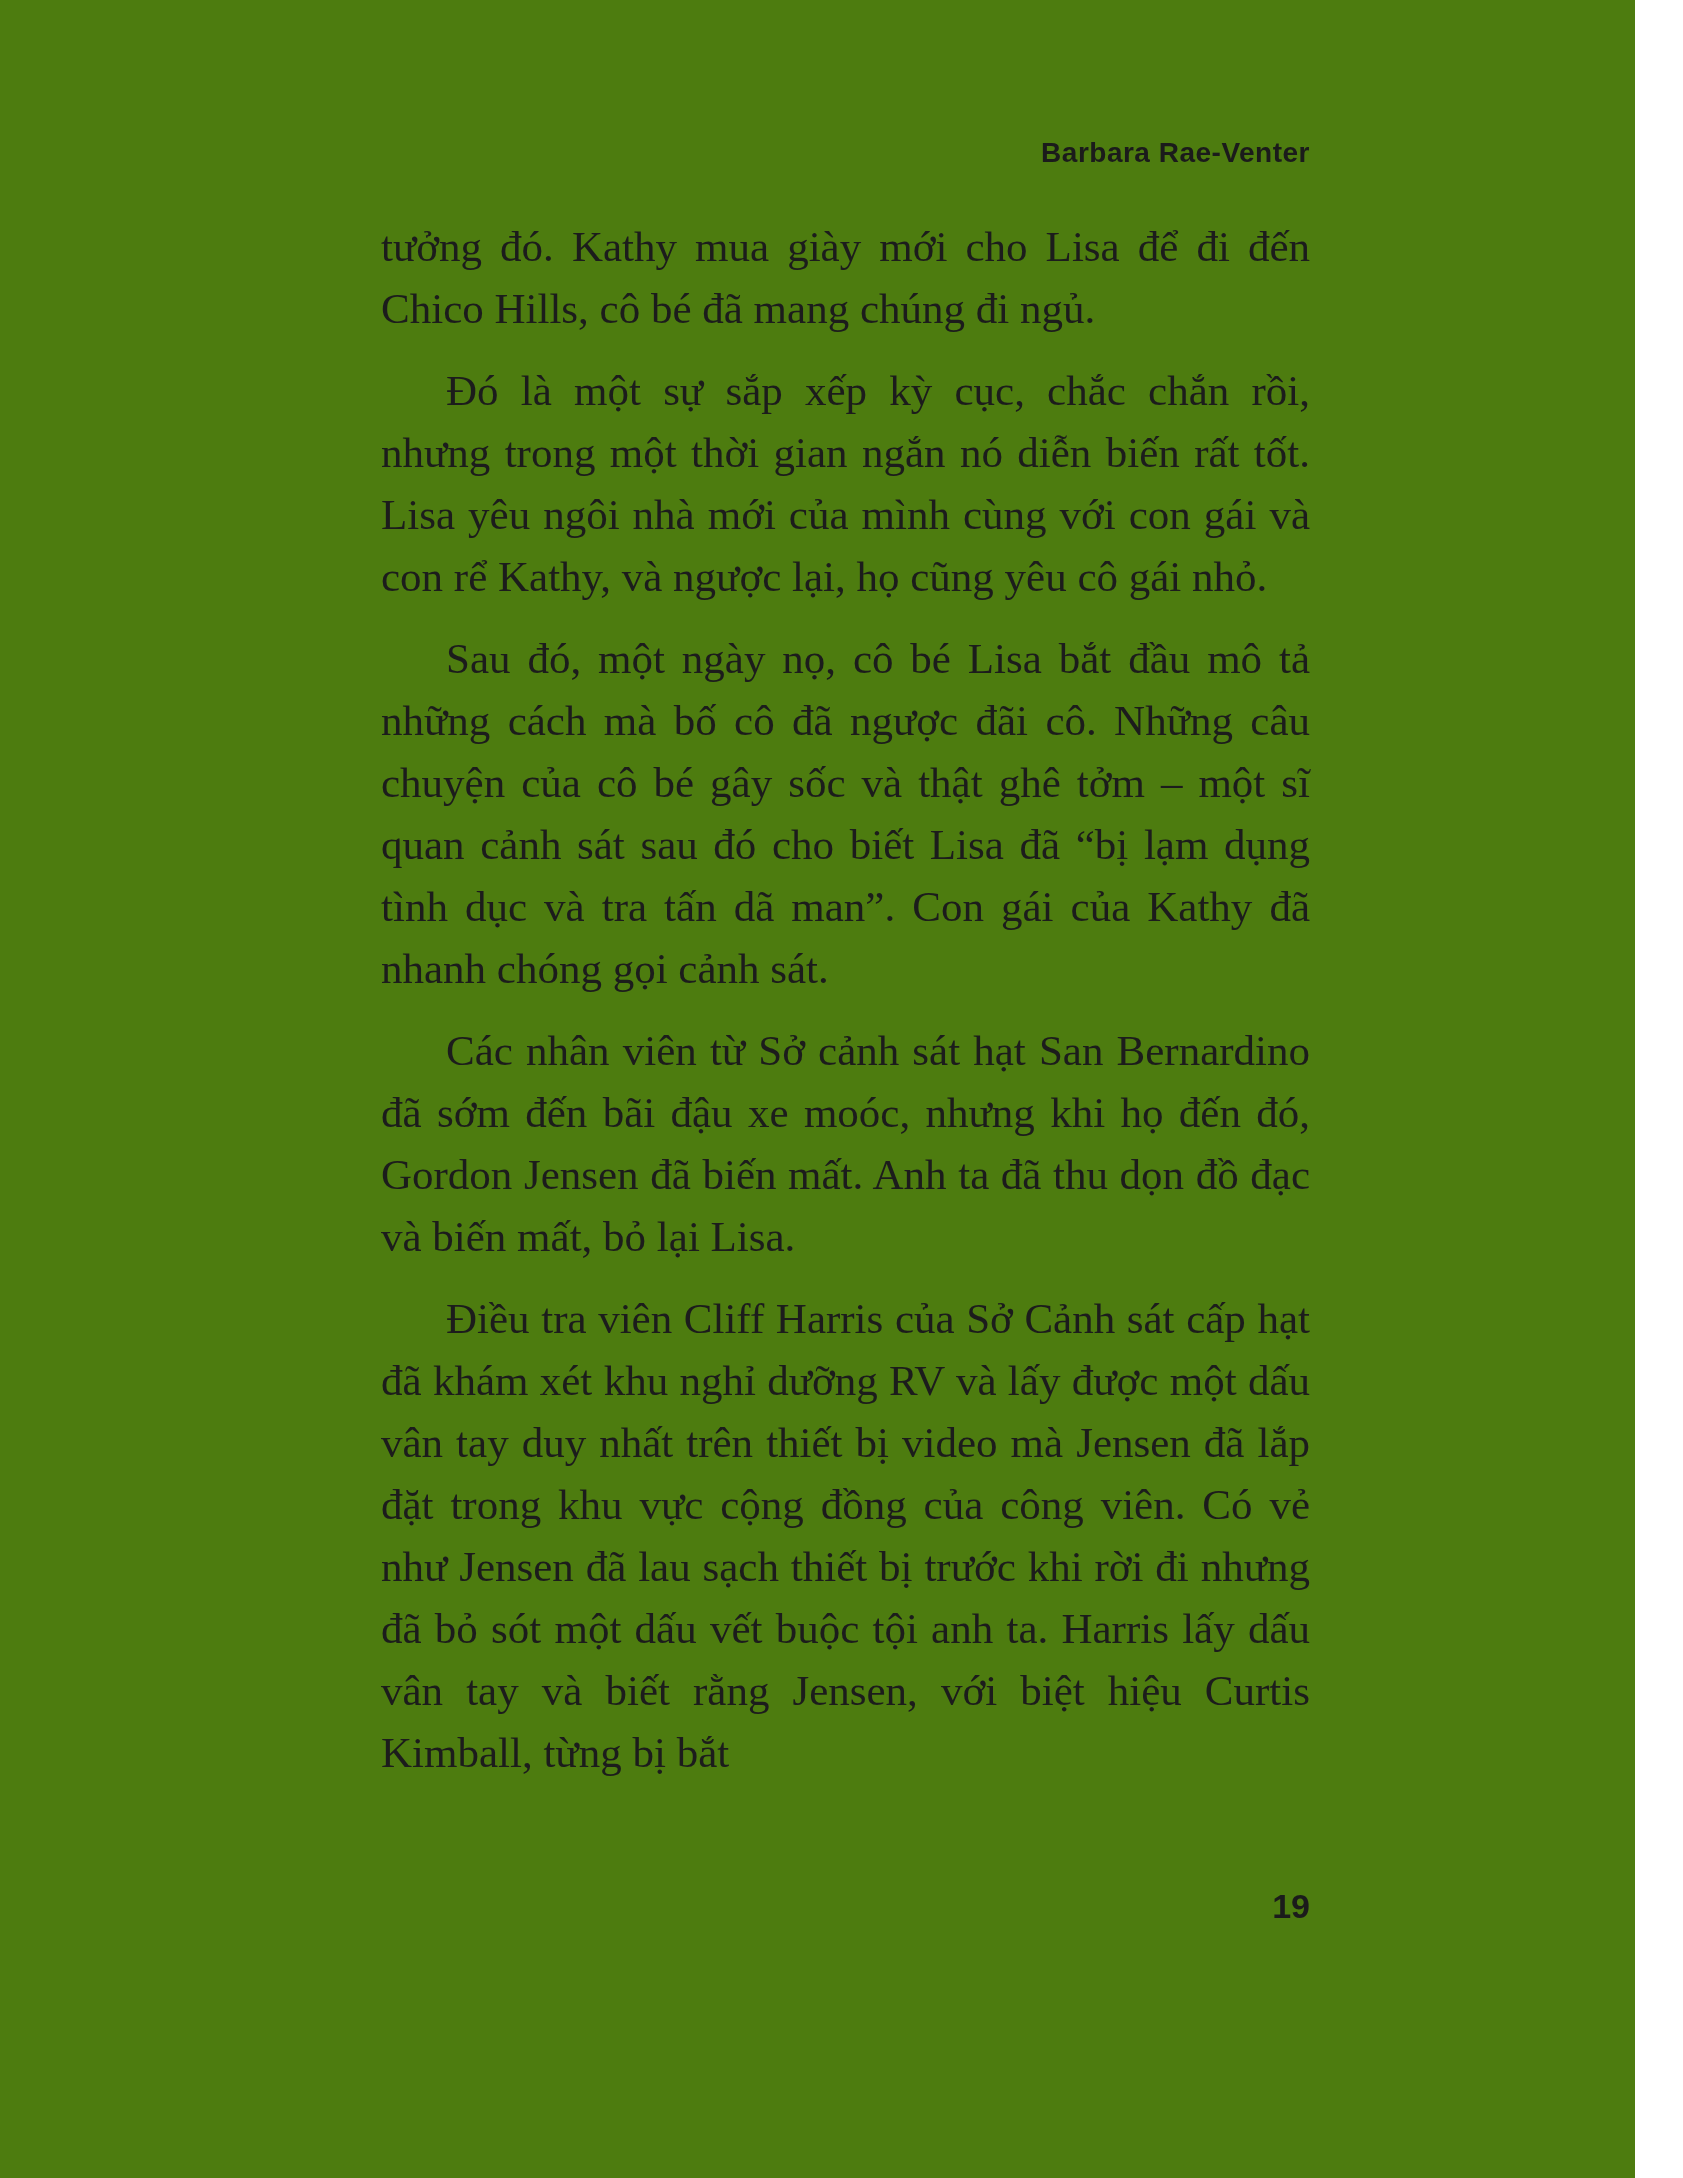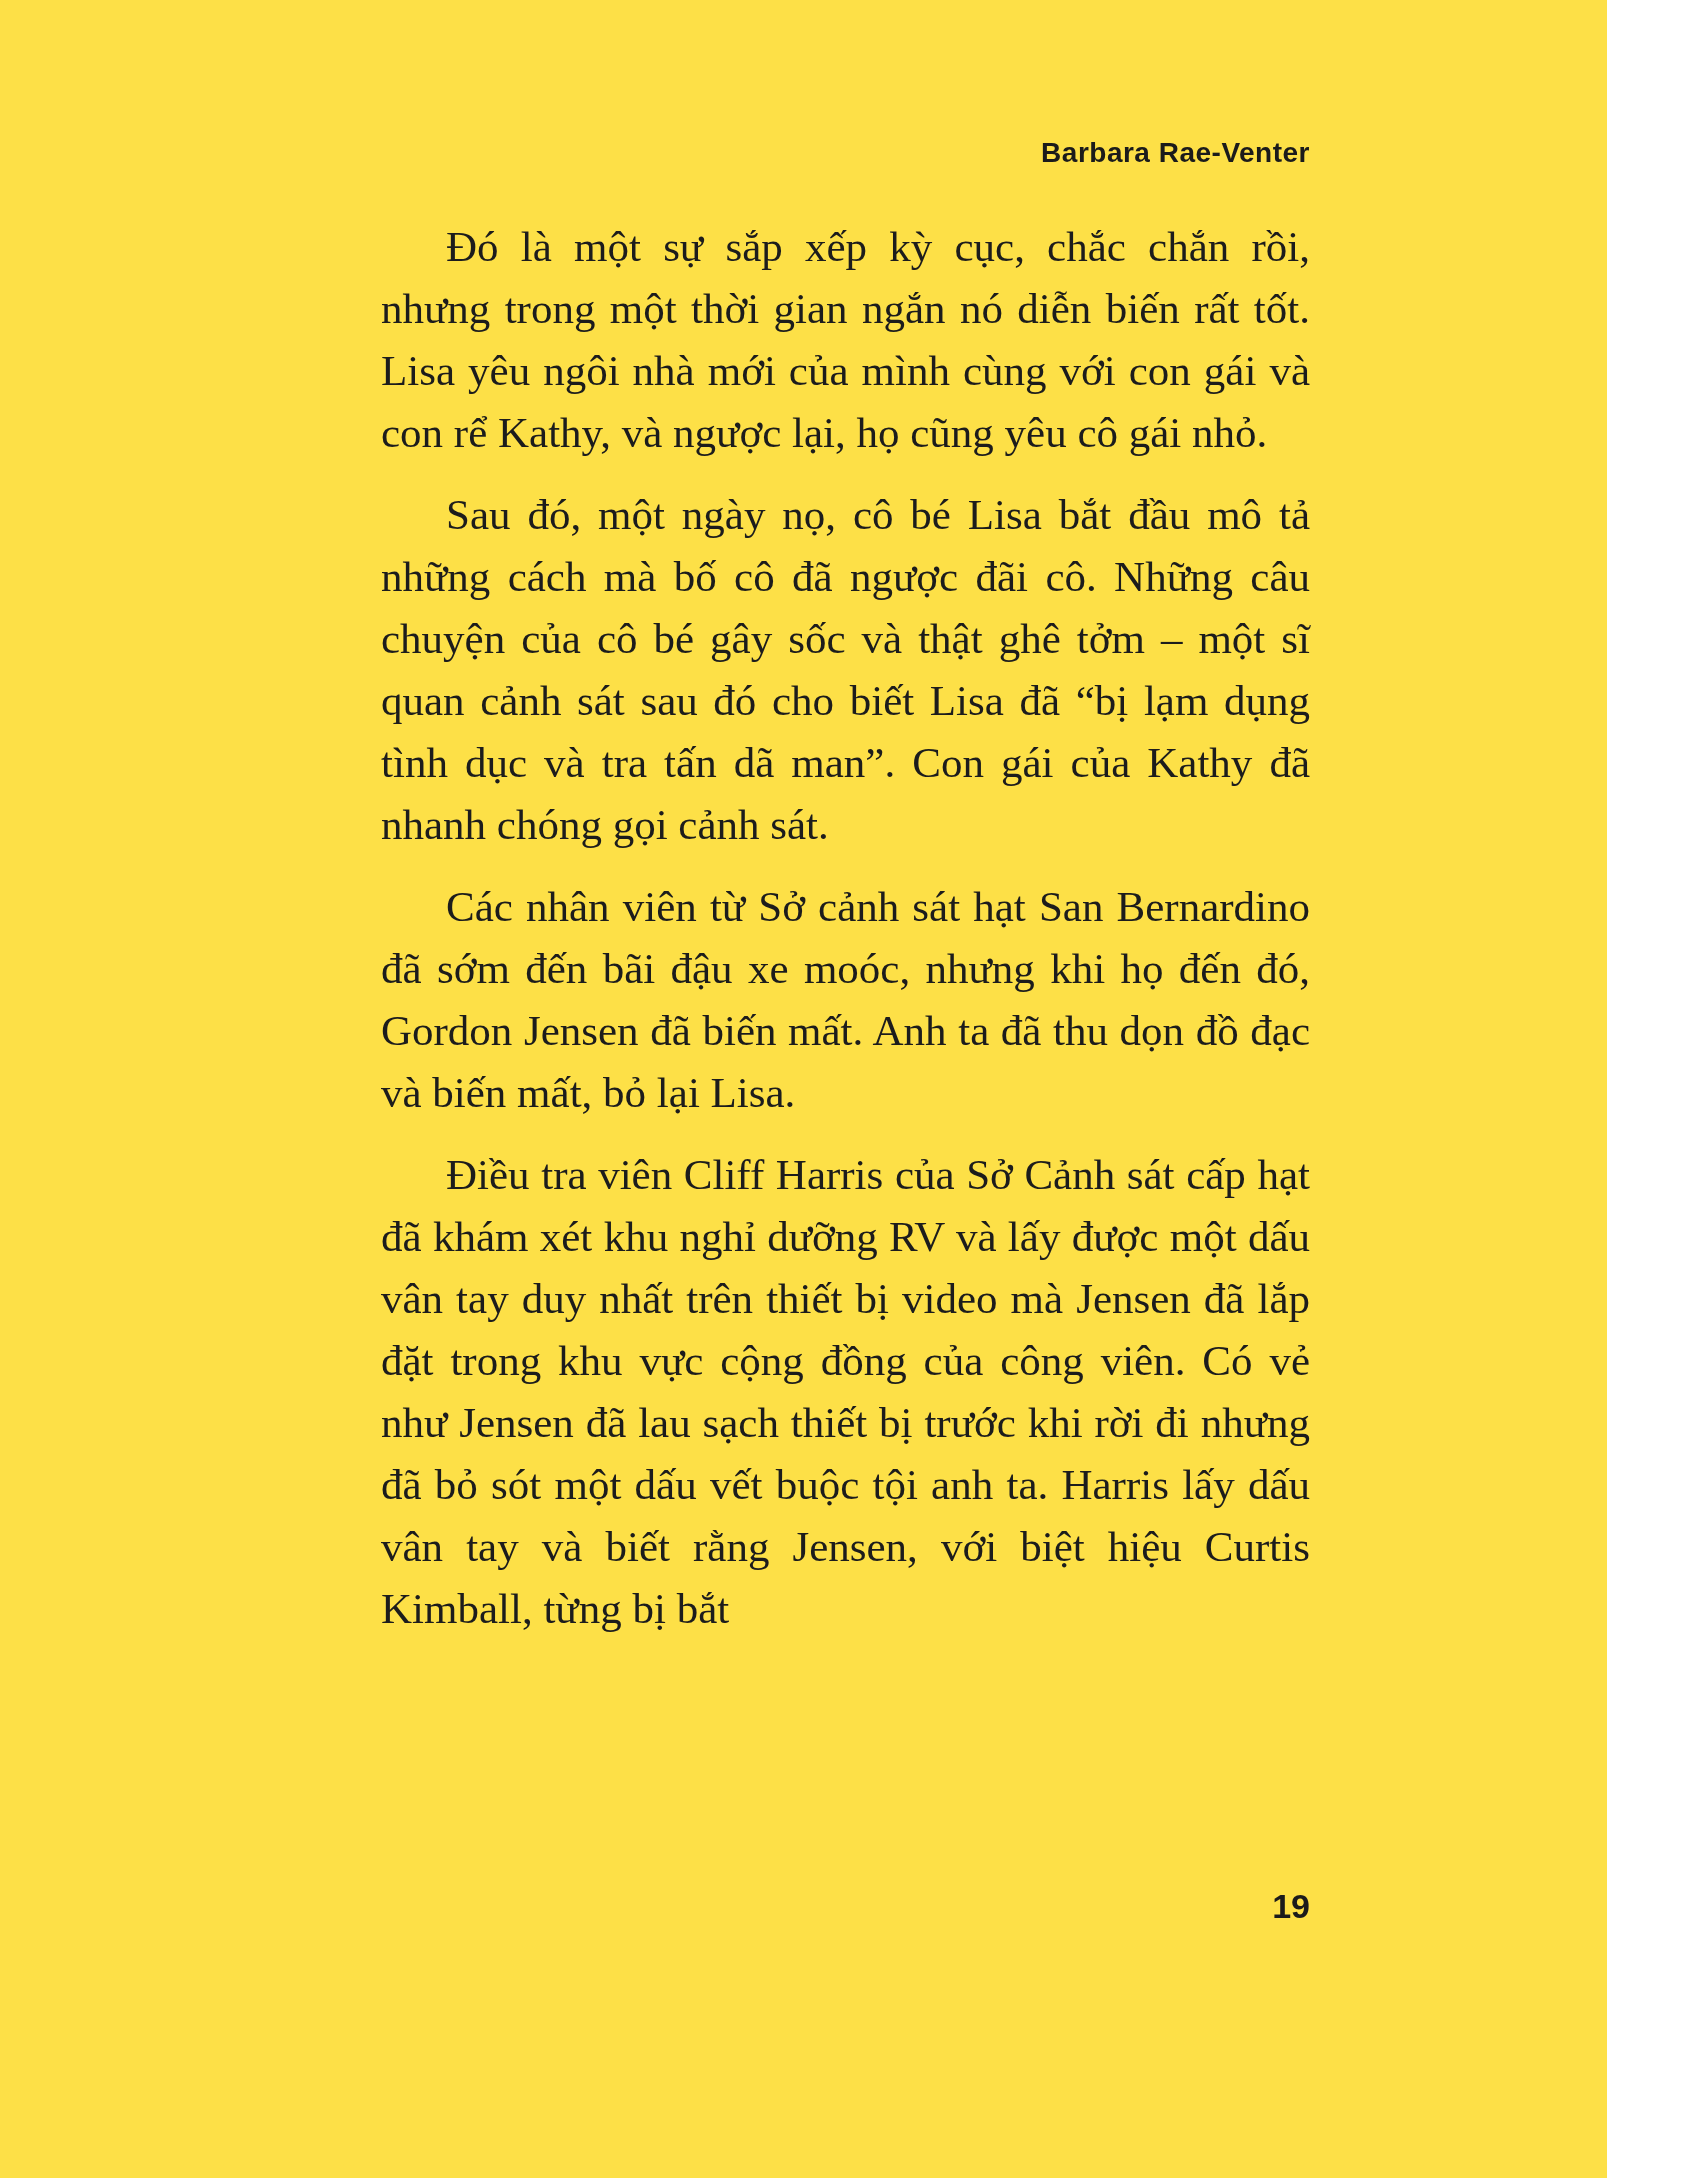--- a/index.html
+++ b/index.html
@@ -4,24 +4,25 @@
 <style>
   html, body {
     margin: 0;
     padding: 0;
     background: #ffffff;
   }
   .page {
     position: relative;
     width: 1607px;
     height: 2178px;
-    background: #fde047;
+    background: #4d7c0f;
     font-family: "Liberation Serif", serif;
     color: #1e1e1e;
     overflow: hidden;
+    padding-left: 28px;
   }
   .text-column {
     position: absolute;
     left: 381px;
     width: 929px;
   }
   .running-head {
     top: 137px;
     text-align: right;
     font-family: "Liberation Sans", sans-serif;
@@ -59,20 +60,21 @@
 </head>
 <body>
 
 <div class="page">
 
   <header class="text-column running-head">
     <span>Barbara Rae-Venter</span>
   </header>
 
   <main class="text-column body-text">
+    <p>tưởng đó. Kathy mua giày mới cho Lisa để đi đến Chico Hills, cô bé đã mang chúng đi ngủ.</p>
     <p class="indent">Đó là một sự sắp xếp kỳ cục, chắc chắn rồi, nhưng trong một thời gian ngắn nó diễn biến rất tốt. Lisa yêu ngôi nhà mới của mình cùng với con gái và con rể Kathy, và ngược lại, họ cũng yêu cô gái nhỏ.</p>
     <p class="indent">Sau đó, một ngày nọ, cô bé Lisa bắt đầu mô tả những cách mà bố cô đã ngược đãi cô. Những câu chuyện của cô bé gây sốc và thật ghê tởm – một sĩ quan cảnh sát sau đó cho biết Lisa đã “bị lạm dụng tình dục và tra tấn dã man”. Con gái của Kathy đã nhanh chóng gọi cảnh sát.</p>
     <p class="indent">Các nhân viên từ Sở cảnh sát hạt San Bernardino đã sớm đến bãi đậu xe moóc, nhưng khi họ đến đó, Gordon Jensen đã biến mất. Anh ta đã thu dọn đồ đạc và biến mất, bỏ lại Lisa.</p>
     <p class="indent">Điều tra viên Cliff Harris của Sở Cảnh sát cấp hạt đã khám xét khu nghỉ dưỡng RV và lấy được một dấu vân tay duy nhất trên thiết bị video mà Jensen đã lắp đặt trong khu vực cộng đồng của công viên. Có vẻ như Jensen đã lau sạch thiết bị trước khi rời đi nhưng đã bỏ sót một dấu vết buộc tội anh ta. Harris lấy dấu vân tay và biết rằng Jensen, với biệt hiệu Curtis Kimball, từng bị bắt</p>
   </main>
 
   <footer class="page-footer">
     <span>19</span>
   </footer>
 

